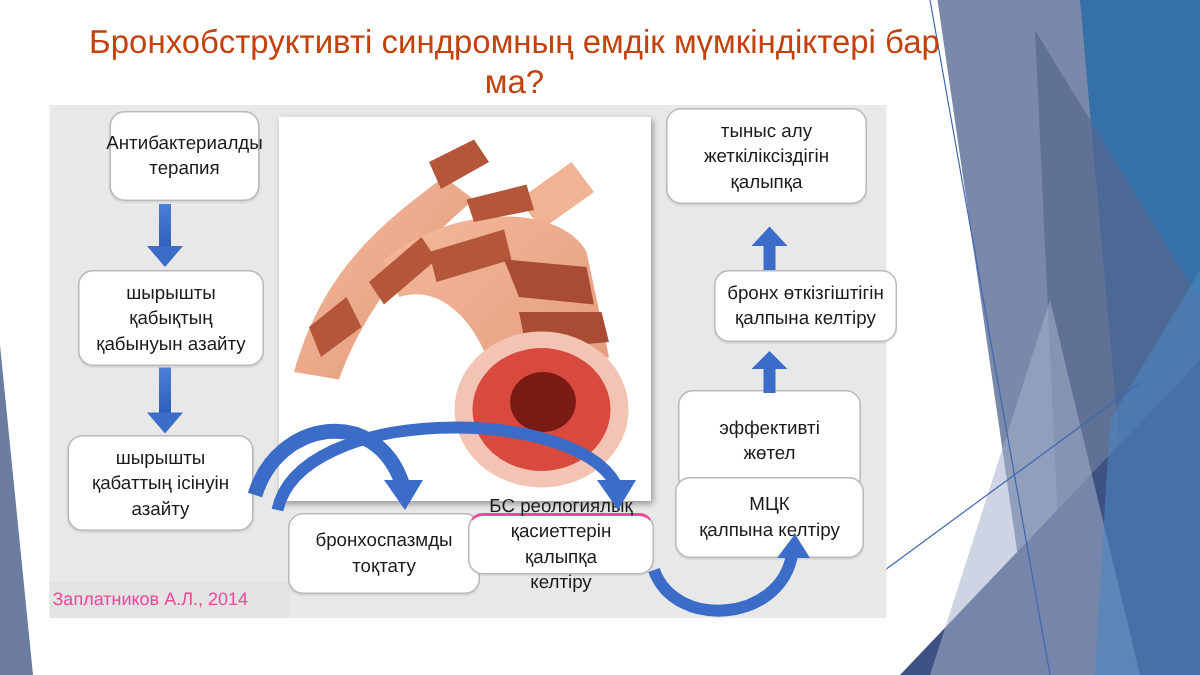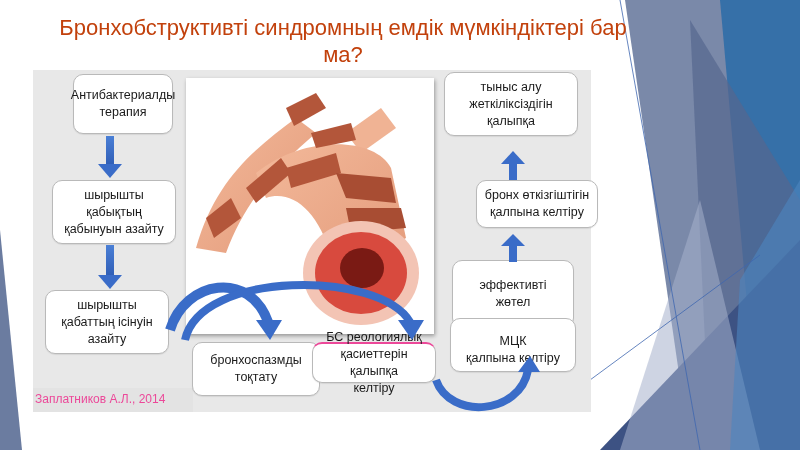--- a/index.html
+++ b/index.html
@@ -117,21 +117,21 @@
 қалыпқа</span>
 </div>
 <div class="box" style="left:476px;top:180px;width:122px;height:48px;">
   <span>бронх өткізгіштігін
 қалпына келтіру</span>
 </div>
 <div class="box" style="left:452px;top:260px;width:122px;height:68px;">
   <span>эффективті
 жөтел</span>
 </div>
-<div class="box" style="left:450px;top:318px;width:126px;height:54px;align-items:flex-end;">
+<div class="box" style="left:450px;top:318px;width:126px;height:54px;">
   <span>МЦК
 қалпына келтіру</span>
 </div>
 
 <svg class="arrows" viewBox="0 0 800 450">
   <defs>
     <linearGradient id="arrowGrad" x1="0" y1="0" x2="0" y2="1">
       <stop offset="0" stop-color="#4a7fd6"></stop>
       <stop offset="1" stop-color="#2f5db5"></stop>
     </linearGradient>

